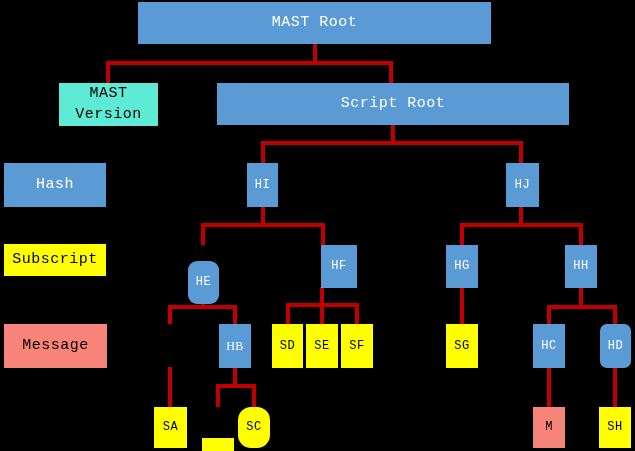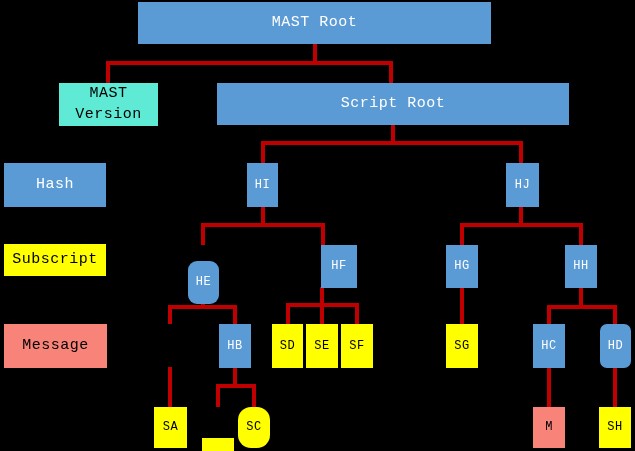--- a/index.html
+++ b/index.html
@@ -83,21 +83,21 @@
   <div class="node blue small" style="left:247px; top:163px; width:31px; height:44px;">HI</div>
   <div class="node blue small" style="left:506px; top:163px; width:33px; height:44px;">HJ</div>
 
   <div class="node yellow" style="left:4px;   top:244px; width:102px; height:32px;">Subscript</div>
   <div class="node blue small" style="left:188px; top:261px; width:31px; height:43px;border-radius:9px;">HE</div>
   <div class="node blue small" style="left:308px; top:245px; width:36px; height:43px;margin-left:13px;">HF</div>
   <div class="node blue small" style="left:446px; top:245px; width:32px; height:43px;">HG</div>
   <div class="node blue small" style="left:565px; top:245px; width:32px; height:43px;">HH</div>
 
   <div class="node salmon" style="left:4px;   top:324px; width:103px; height:44px;">Message</div>
-  <div class="node blue small" style="left:219px; top:324px; width:32px; height:44px;">HB</div>
+  <div class="node blue small" style="left:219px; top:324px; width:32px; height:44px;font-family:Liberation Serif, serif;">HB</div>
   <div class="node yellow small" style="left:272px; top:324px; width:31px; height:44px;">SD</div>
   <div class="node yellow small" style="left:306px; top:324px; width:32px; height:44px;">SE</div>
   <div class="node yellow small" style="left:341px; top:324px; width:32px; height:44px;">SF</div>
   <div class="node yellow small" style="left:446px; top:324px; width:32px; height:44px;">SG</div>
   <div class="node blue small" style="left:533px; top:324px; width:32px; height:44px;font-family:Liberation Mono, monospace;">HC</div>
   <div class="node blue small" style="left:600px; top:324px; width:31px; height:44px;border-radius:7px;">HD</div>
 
   <div class="node yellow small" style="left:154px; top:407px; width:33px; height:41px;">SA</div>
   <div class="node yellow small" style="left:202px; top:407px; width:32px; height:41px;margin-top:31px;">SB</div>
   <div class="node yellow small" style="left:238px; top:407px; width:32px; height:41px;border-radius:13px;">SC</div>

